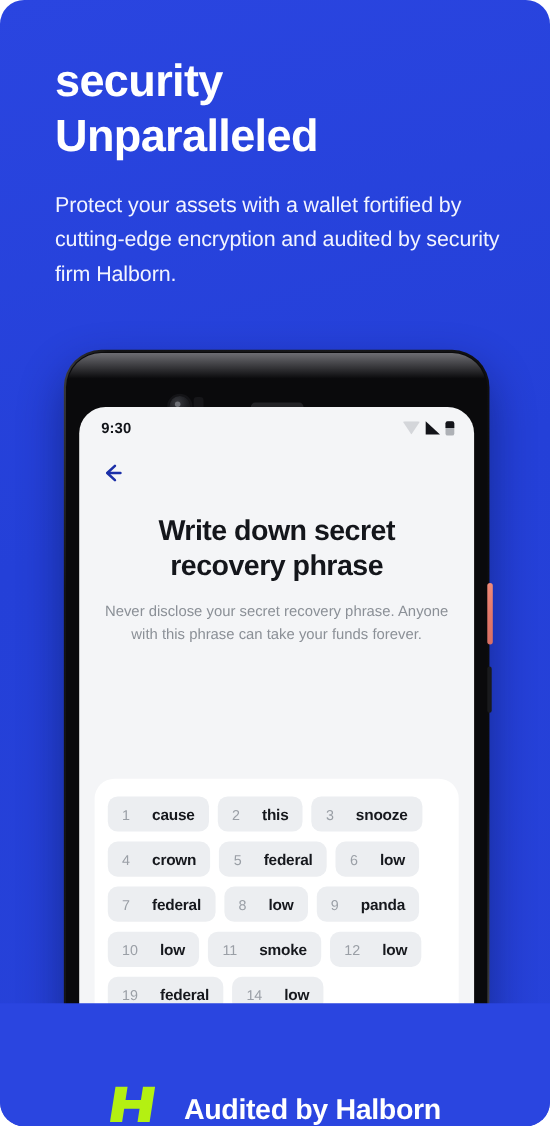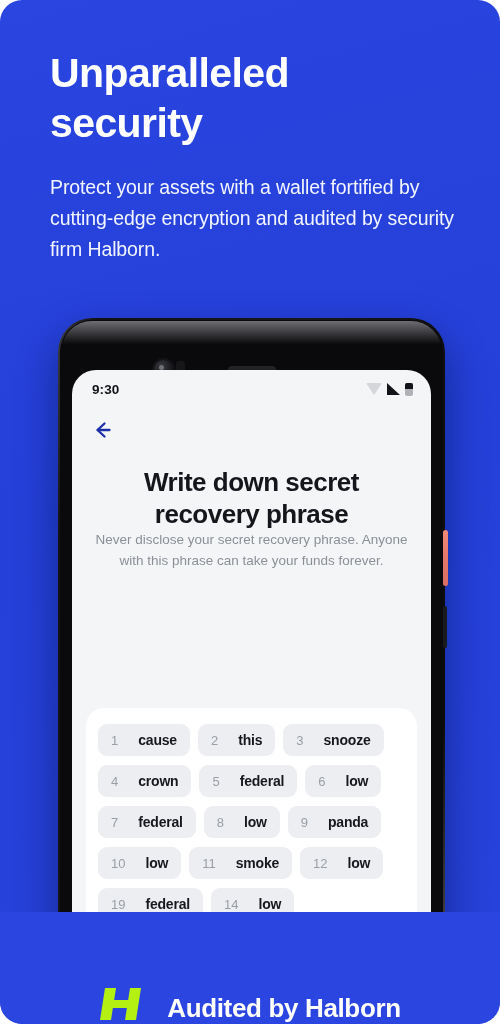--- a/index.html
+++ b/index.html
@@ -127,20 +127,21 @@
     width:26px; height:26px; position:relative; cursor:pointer;
   }
   .back-arrow svg { display:block; }
 
   .app-body { padding:14px 22px 0 22px; }
   .app-title {
     font-size:26px; line-height:32px; font-weight:700;
     color:#14161b; letter-spacing:-0.5px;
   }
   .app-desc {
+    margin-top:16px;
     font-size:13.5px; line-height:20.5px;
     color:#8b9097; font-weight:400;
   }
 
   .words-card {
     position:absolute; left:14px; right:14px; top:338px; bottom:0;
     background:#ffffff;
     border-radius:18px 18px 0 0;
     padding:16px 12px 0 12px;
   }
@@ -174,22 +175,22 @@
   .banner-text {
     color:#ffffff; font-size:26px; font-weight:700; letter-spacing:-0.35px;
   }
 </style>
 </head>
 <body>
 
 <div class="screen">
 
   <div class="headline">
+    <div>security</div>
     <div>Unparalleled</div>
-    <div>security</div>
   </div>
 
   <div class="subcopy">Protect your assets with a wallet fortified by cutting-edge encryption and audited by security firm Halborn.</div>
 
   <div class="phone">
     <div class="phone-frame"></div>
     <div class="phone-bezel-hl"></div>
     <div class="cam"></div>
     <div class="cam-flank"></div>
     <div class="earpiece"></div>

